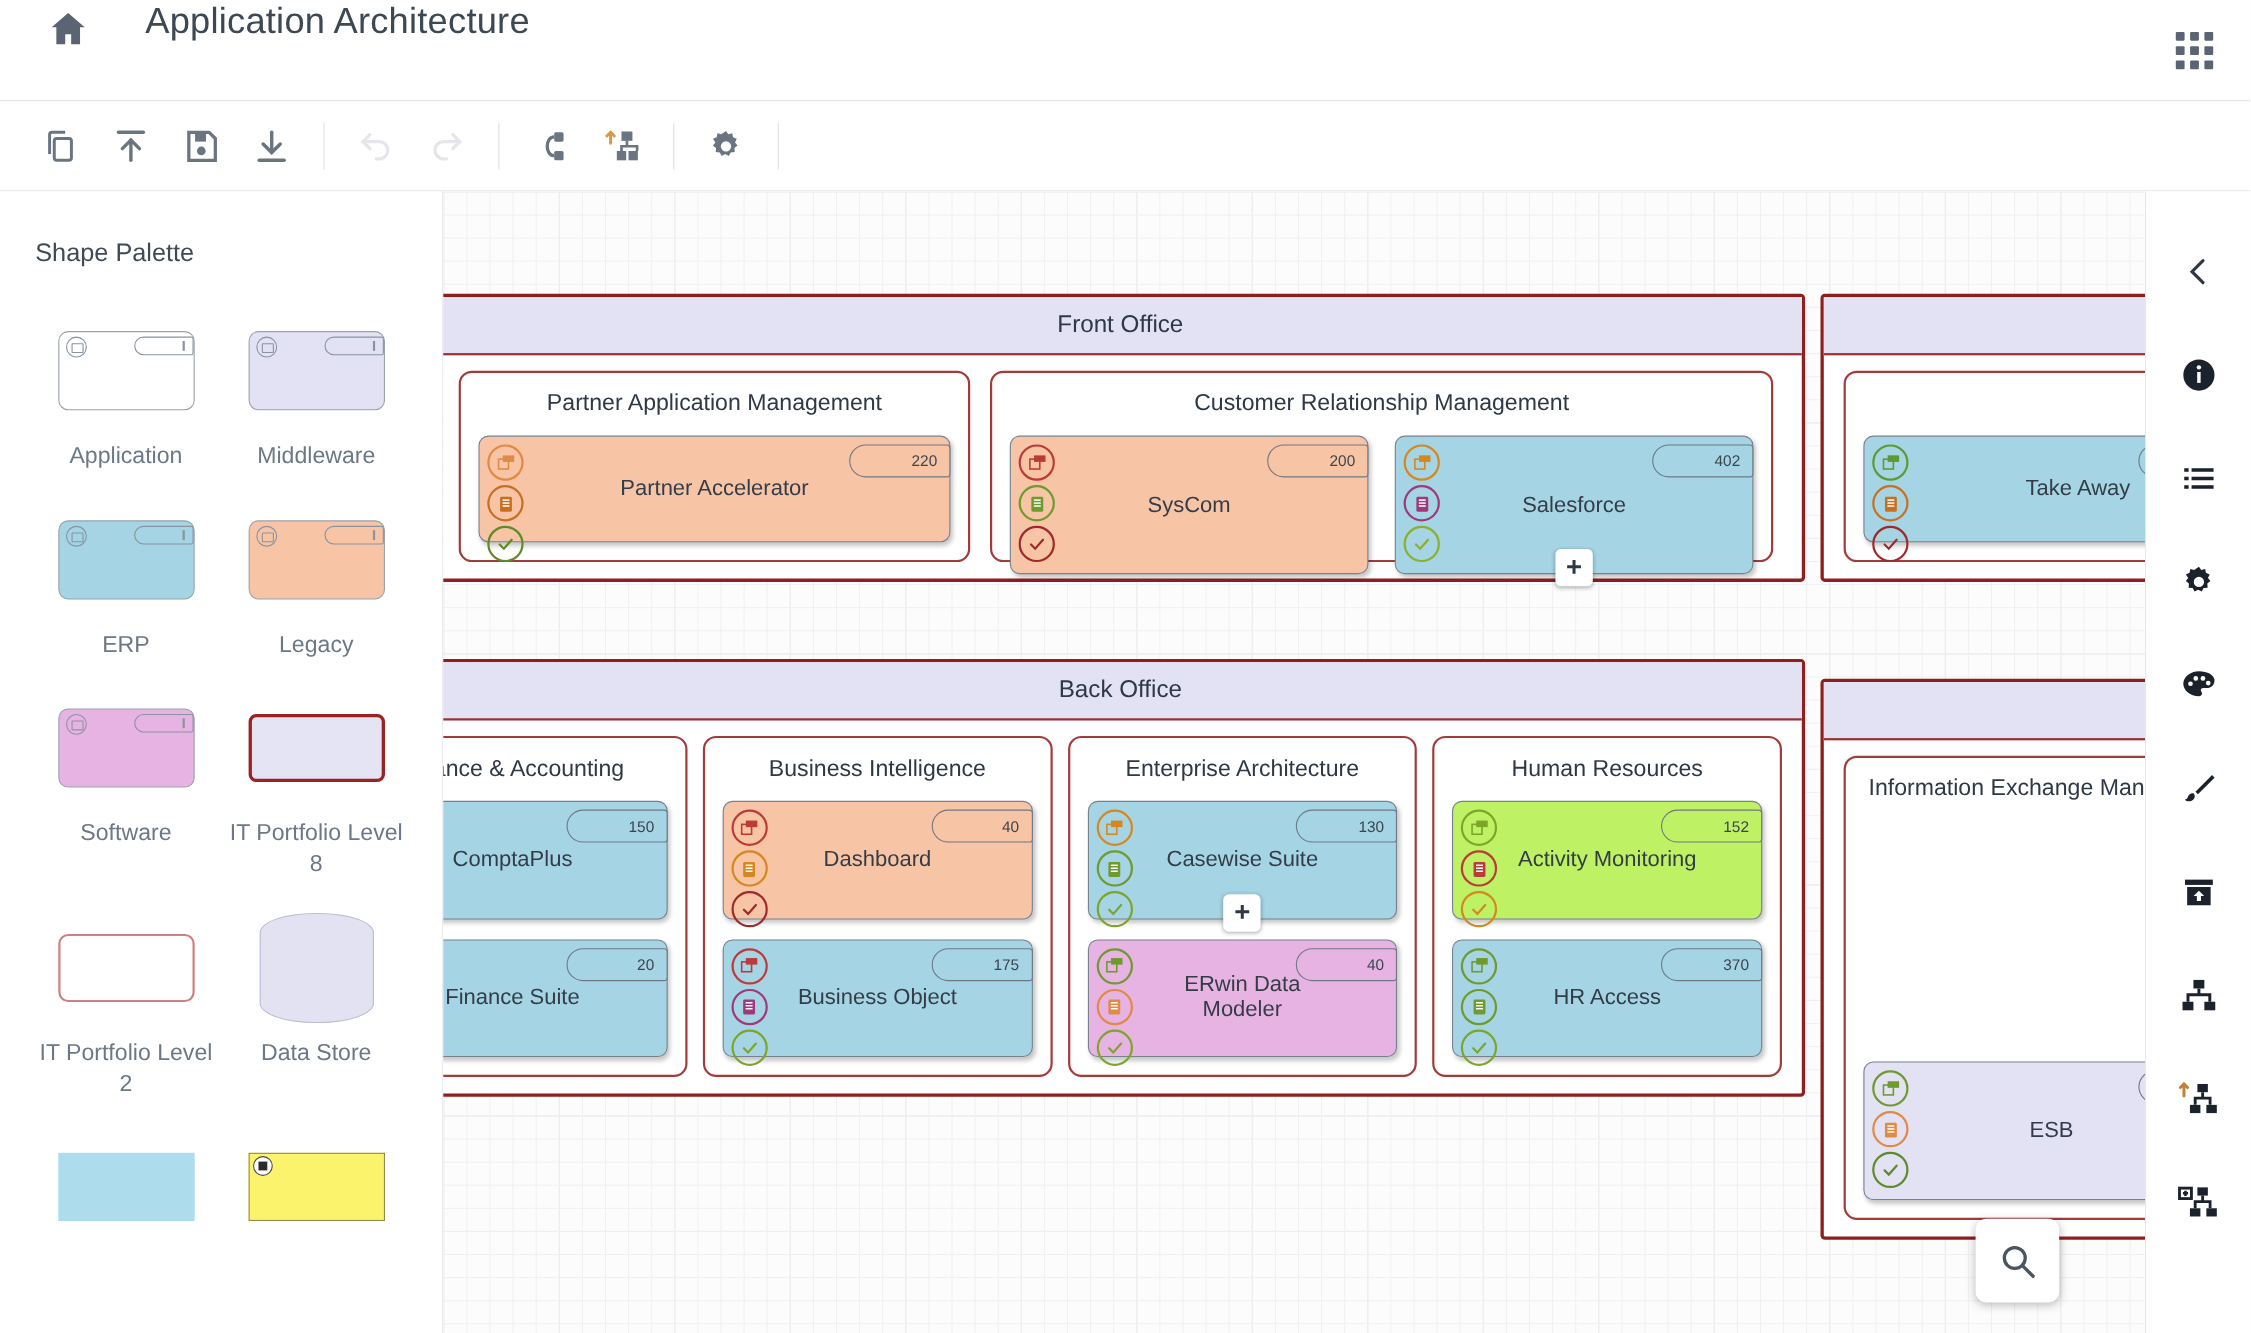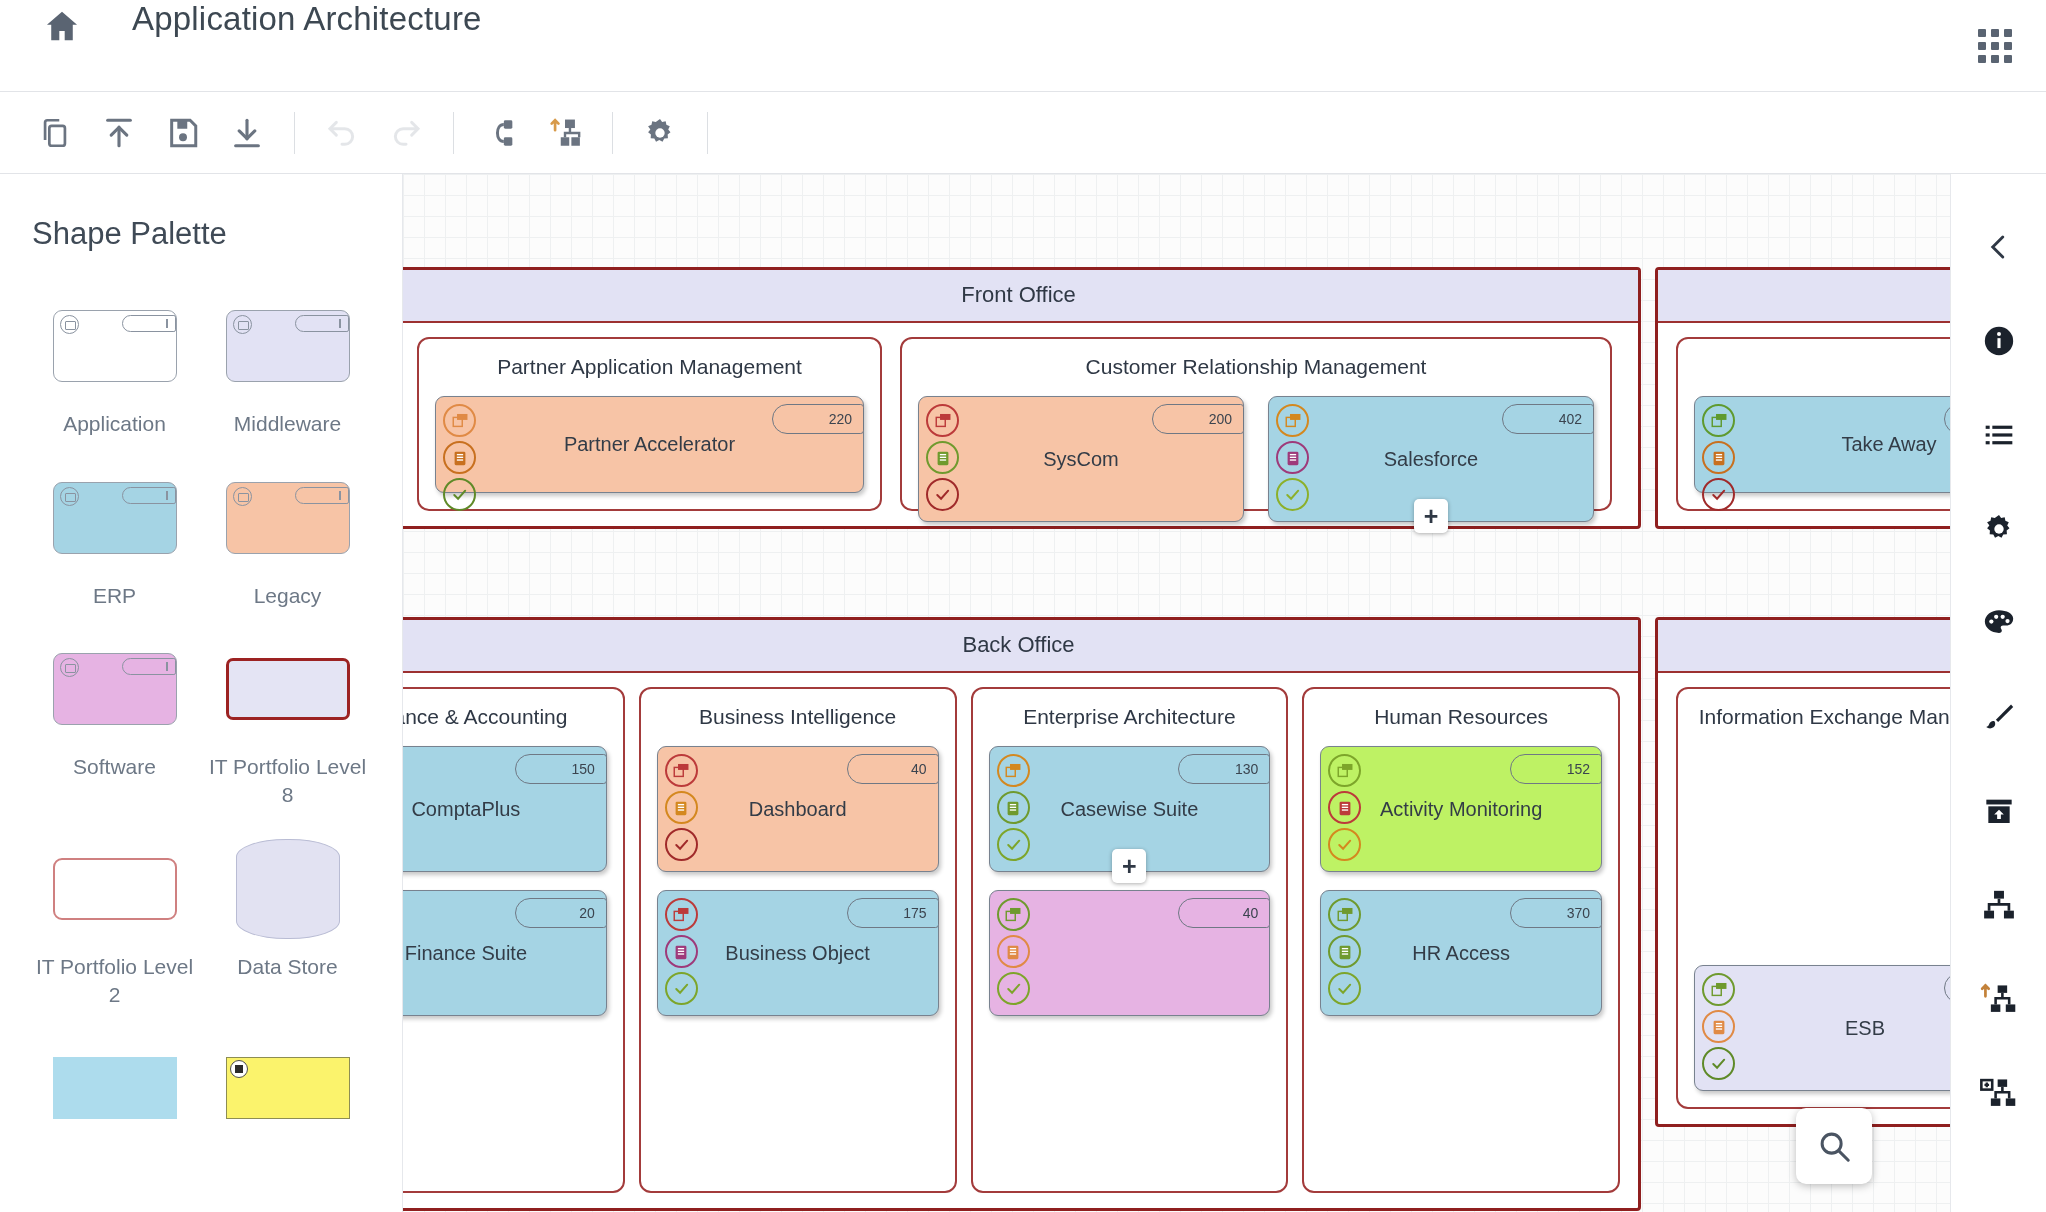--- a/index.html
+++ b/index.html
@@ -46,21 +46,21 @@
   
   .palette {
     width: 403px;
     min-width: 403px;
     background: #fff;
     border-right: 1px solid #e6e8ec;
     padding: 42px 0 0 0;
     overflow: hidden;
     position: relative;
   }
-  .palette-title { font-size: 31px; color: #3f4a56; padding-left: 32px; margin-bottom: 44px; }
+  .palette-title { font-size: 23px; color: #3f4a56; padding-left: 32px; margin-bottom: 44px; }
   .palette-grid { display: grid; grid-template-columns: 1fr 1fr; row-gap: 30px; padding: 0 28px; }
   .pal-item { display: flex; flex-direction: column; cursor: pointer; }
   .pal-thumb-wrap { height: 100px; display: flex; align-items: center; justify-content: center; }
   .pal-label { margin-top: 14px; font-size: 21px; color: #6d7886; text-align: center; line-height: 1.32; }
 
   .shape-app {
     width: 124px; height: 72px; border-radius: 9px; position: relative;
     border: 1.6px solid #9aa2ad; background: #ffffff;
   }
   .shape-app .badge-tl {
@@ -494,21 +494,21 @@
                   </svg>
                 </span>
             </div>
             <div class="node-tab"></div>
             <div class="node-label">Take Away</div>
           </div>
         </div>
       </div>
     </div>
 
-    <div class="lane" style="left:-7px; top:443px; width:1245px; height:594px;">
+    <div class="lane" style="left:-7px; top:425px; width:1245px; height:398px;">
       <div class="lane-header">Back Office</div>
       <div class="lane-body" style="gap:14px;">
 
         <div class="group-box" style="margin-left:-110px;">
           <div class="group-title">Finance &amp; Accounting</div>
           <div class="node" style="background:#a5d4e4;">
             <div class="node-tab">
                 <span>150</span>
               </div>
             <div class="node-label">ComptaPlus</div>
@@ -627,20 +627,21 @@
                 </span>
               <span class="bdg" style="border-color:#7da52a">
                 <svg width="19" height="19" viewBox="0 0 20 20" fill="none" stroke="#7da52a" stroke-width="2.1" stroke-linecap="round">
                     <path d="M4.5 10.5 8.5 14.5 16 6"></path>
                   </svg>
                 </span>
             </div>
             <div class="node-tab">
                 <span>40</span>
               </div>
+            <div class="node-label">ERwin Data Modeler</div>
           </div>
         </div>
 
         <div class="group-box">
           <div class="group-title">Human Resources</div>
           <div class="node" style="background:#bef264;">
             <div class="node-badges">
               <span class="bdg" style="border-color:#7da52a">
                 <svg width="18" height="18" viewBox="0 0 20 20" fill="none" stroke="#7da52a" stroke-width="1.6">
                     <rect x="2.5" y="6" width="10" height="10"></rect>

